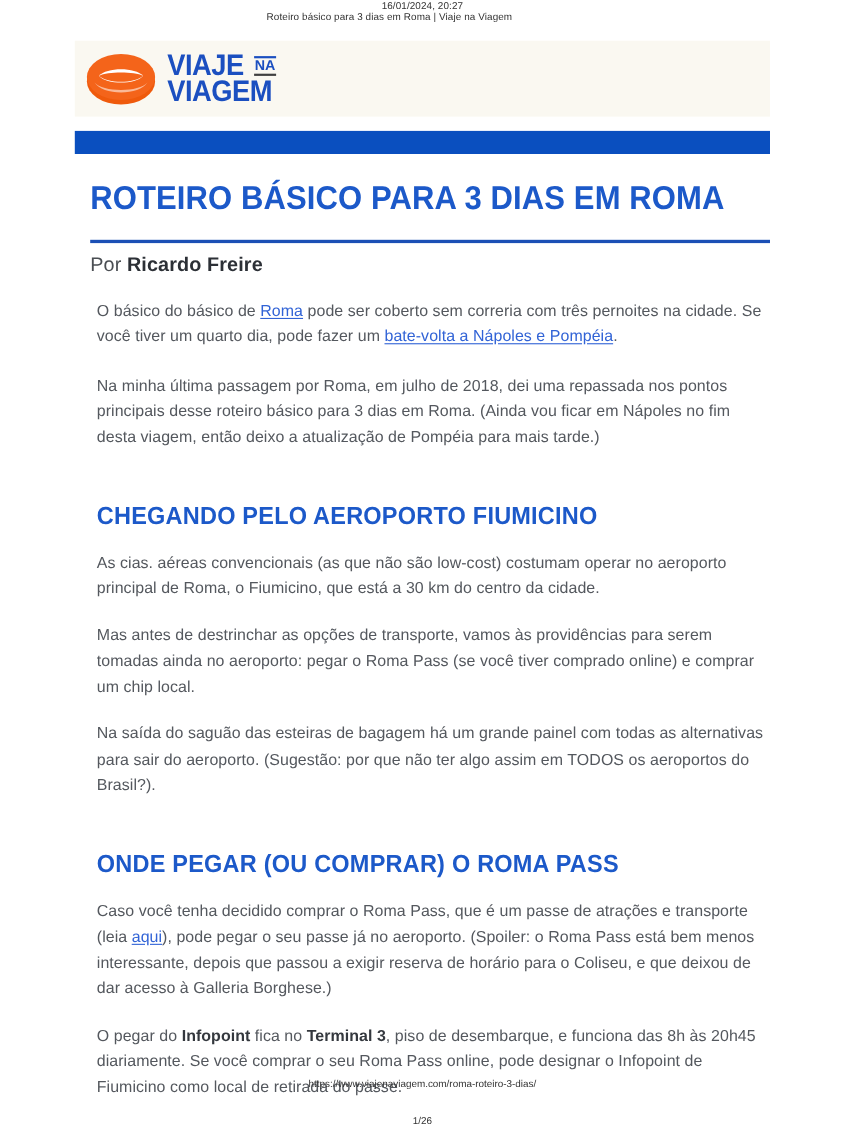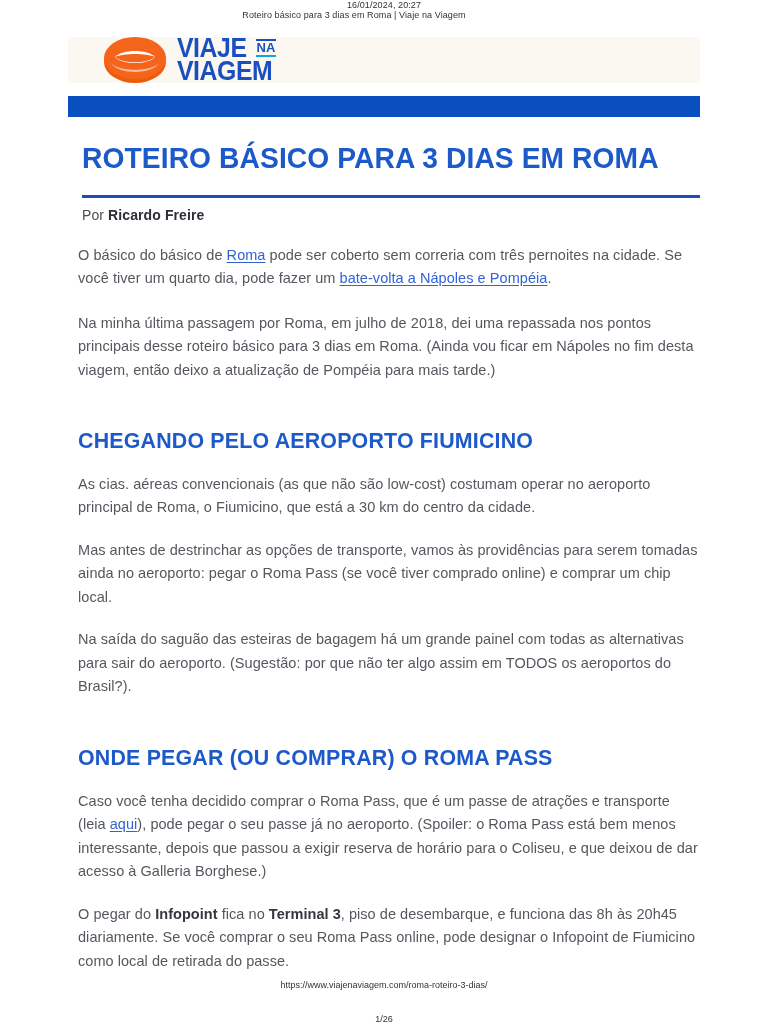--- a/index.html
+++ b/index.html
@@ -45,24 +45,24 @@
     position: absolute;
     top: 32px;
     left: 0;
     right: 0;
     bottom: 44px;
   }
 
   
   .logo-band {
     margin: 5px 68px 0 68px;
-    height: 46px;
+    height: 69px;
     background: #faf8f1;
     display: flex;
-    padding-left: 34px;
+    padding-left: 9px;
   }
   .logo {
     display: flex;
     align-items: center;
     gap: 9px;
   }
   .logo-mark {
     width: 66px;
     height: 48px;
     flex: 0 0 auto;
@@ -86,21 +86,21 @@
     letter-spacing: -0.5px;
     transform: scaleX(0.92);
     transform-origin: left bottom;
   }
   .logo-word .lw-na {
     font-family: "Liberation Sans Narrow", "Liberation Sans", sans-serif;
     font-weight: bold;
     font-size: 13px;
     color: #1b4fc0;
     border-top: 2px solid #1b4fc0;
-    border-bottom: 2px solid #0ea5e9;
+    border-bottom: 2px solid #404040;
     line-height: 1.05;
     padding: 0 1px;
     margin-bottom: 3px;
   }
 
   
   .blue-bar {
     margin: 13px 68px 0 68px;
     height: 21px;
     background: #0a4fbf;
@@ -124,28 +124,28 @@
     margin: 0 0 20px 14px;
   }
   .byline-rule {
     margin-left: 14px;
     height: 3px;
     background: #1b4fb5;
     width: calc(100% - 14px);
   }
   .byline {
     margin: 9px 0 0 14px;
-    font-size: 14px;
+    font-size: 18px;
     color: #4a4e53;
     letter-spacing: 0.1px;
   }
   .byline b { color: #2c3036; font-weight: bold; }
 
   .body-col {
-    margin-left: 10px;
+    margin-left: 20px;
     margin-right: 2px;
   }
   p.para {
     margin: 21px 0 0 0;
     font-size: 14.5px;
     line-height: 1.62;
     color: #54585e;
     letter-spacing: 0.05px;
     text-align: left;
   }

